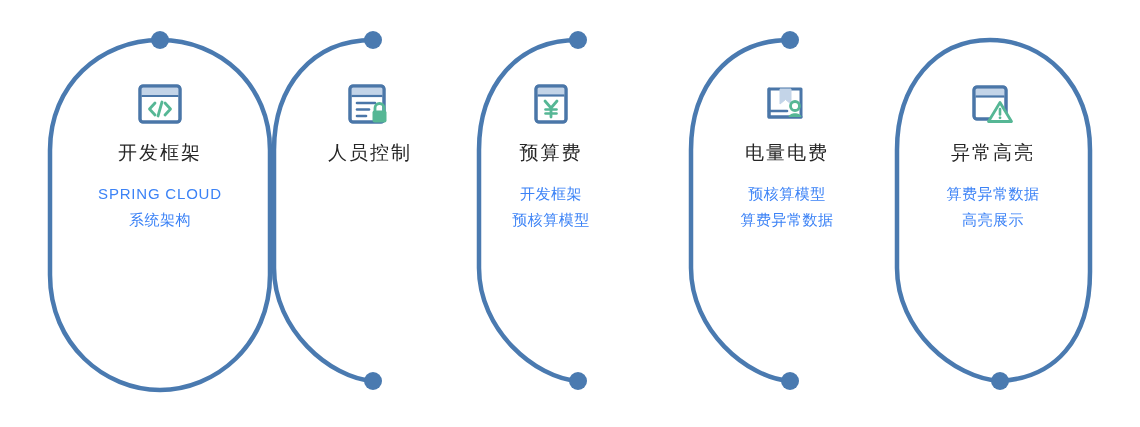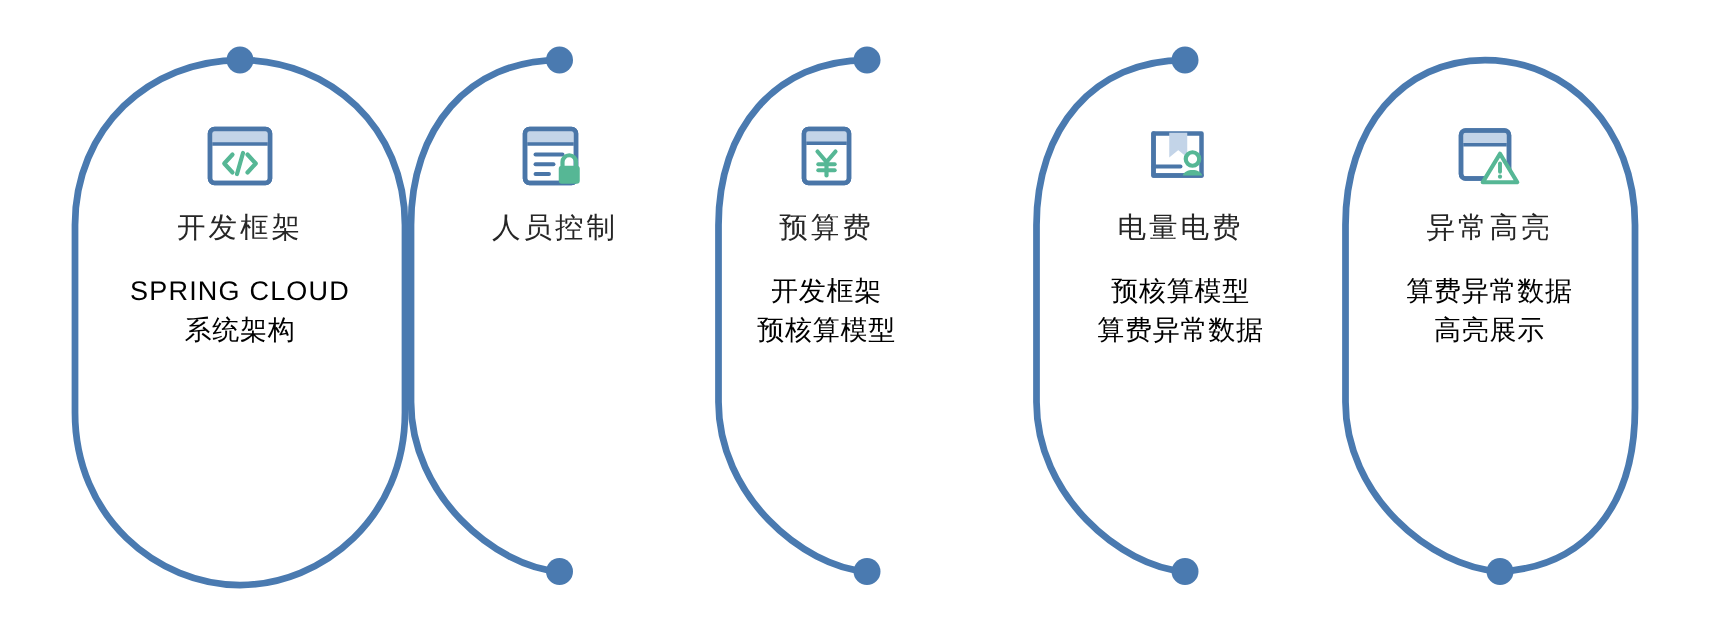--- a/index.html
+++ b/index.html
@@ -39,22 +39,22 @@
   }
   .stage-title {
     font-size: 19px;
     font-weight: normal;
     color: #262626;
     letter-spacing: 2px;
     line-height: 1.2;
     margin-bottom: 16px;
   }
   .stage-lines {
-    font-size: 18px;
-    color: #000000;
+    font-size: 15px;
+    color: #3b82f6;
     line-height: 26px;
     letter-spacing: 0.5px;
   }
   .stage-line {
     white-space: nowrap;
   }
   .stage-line.latin {
     letter-spacing: 0.8px;
   }
 </style>

